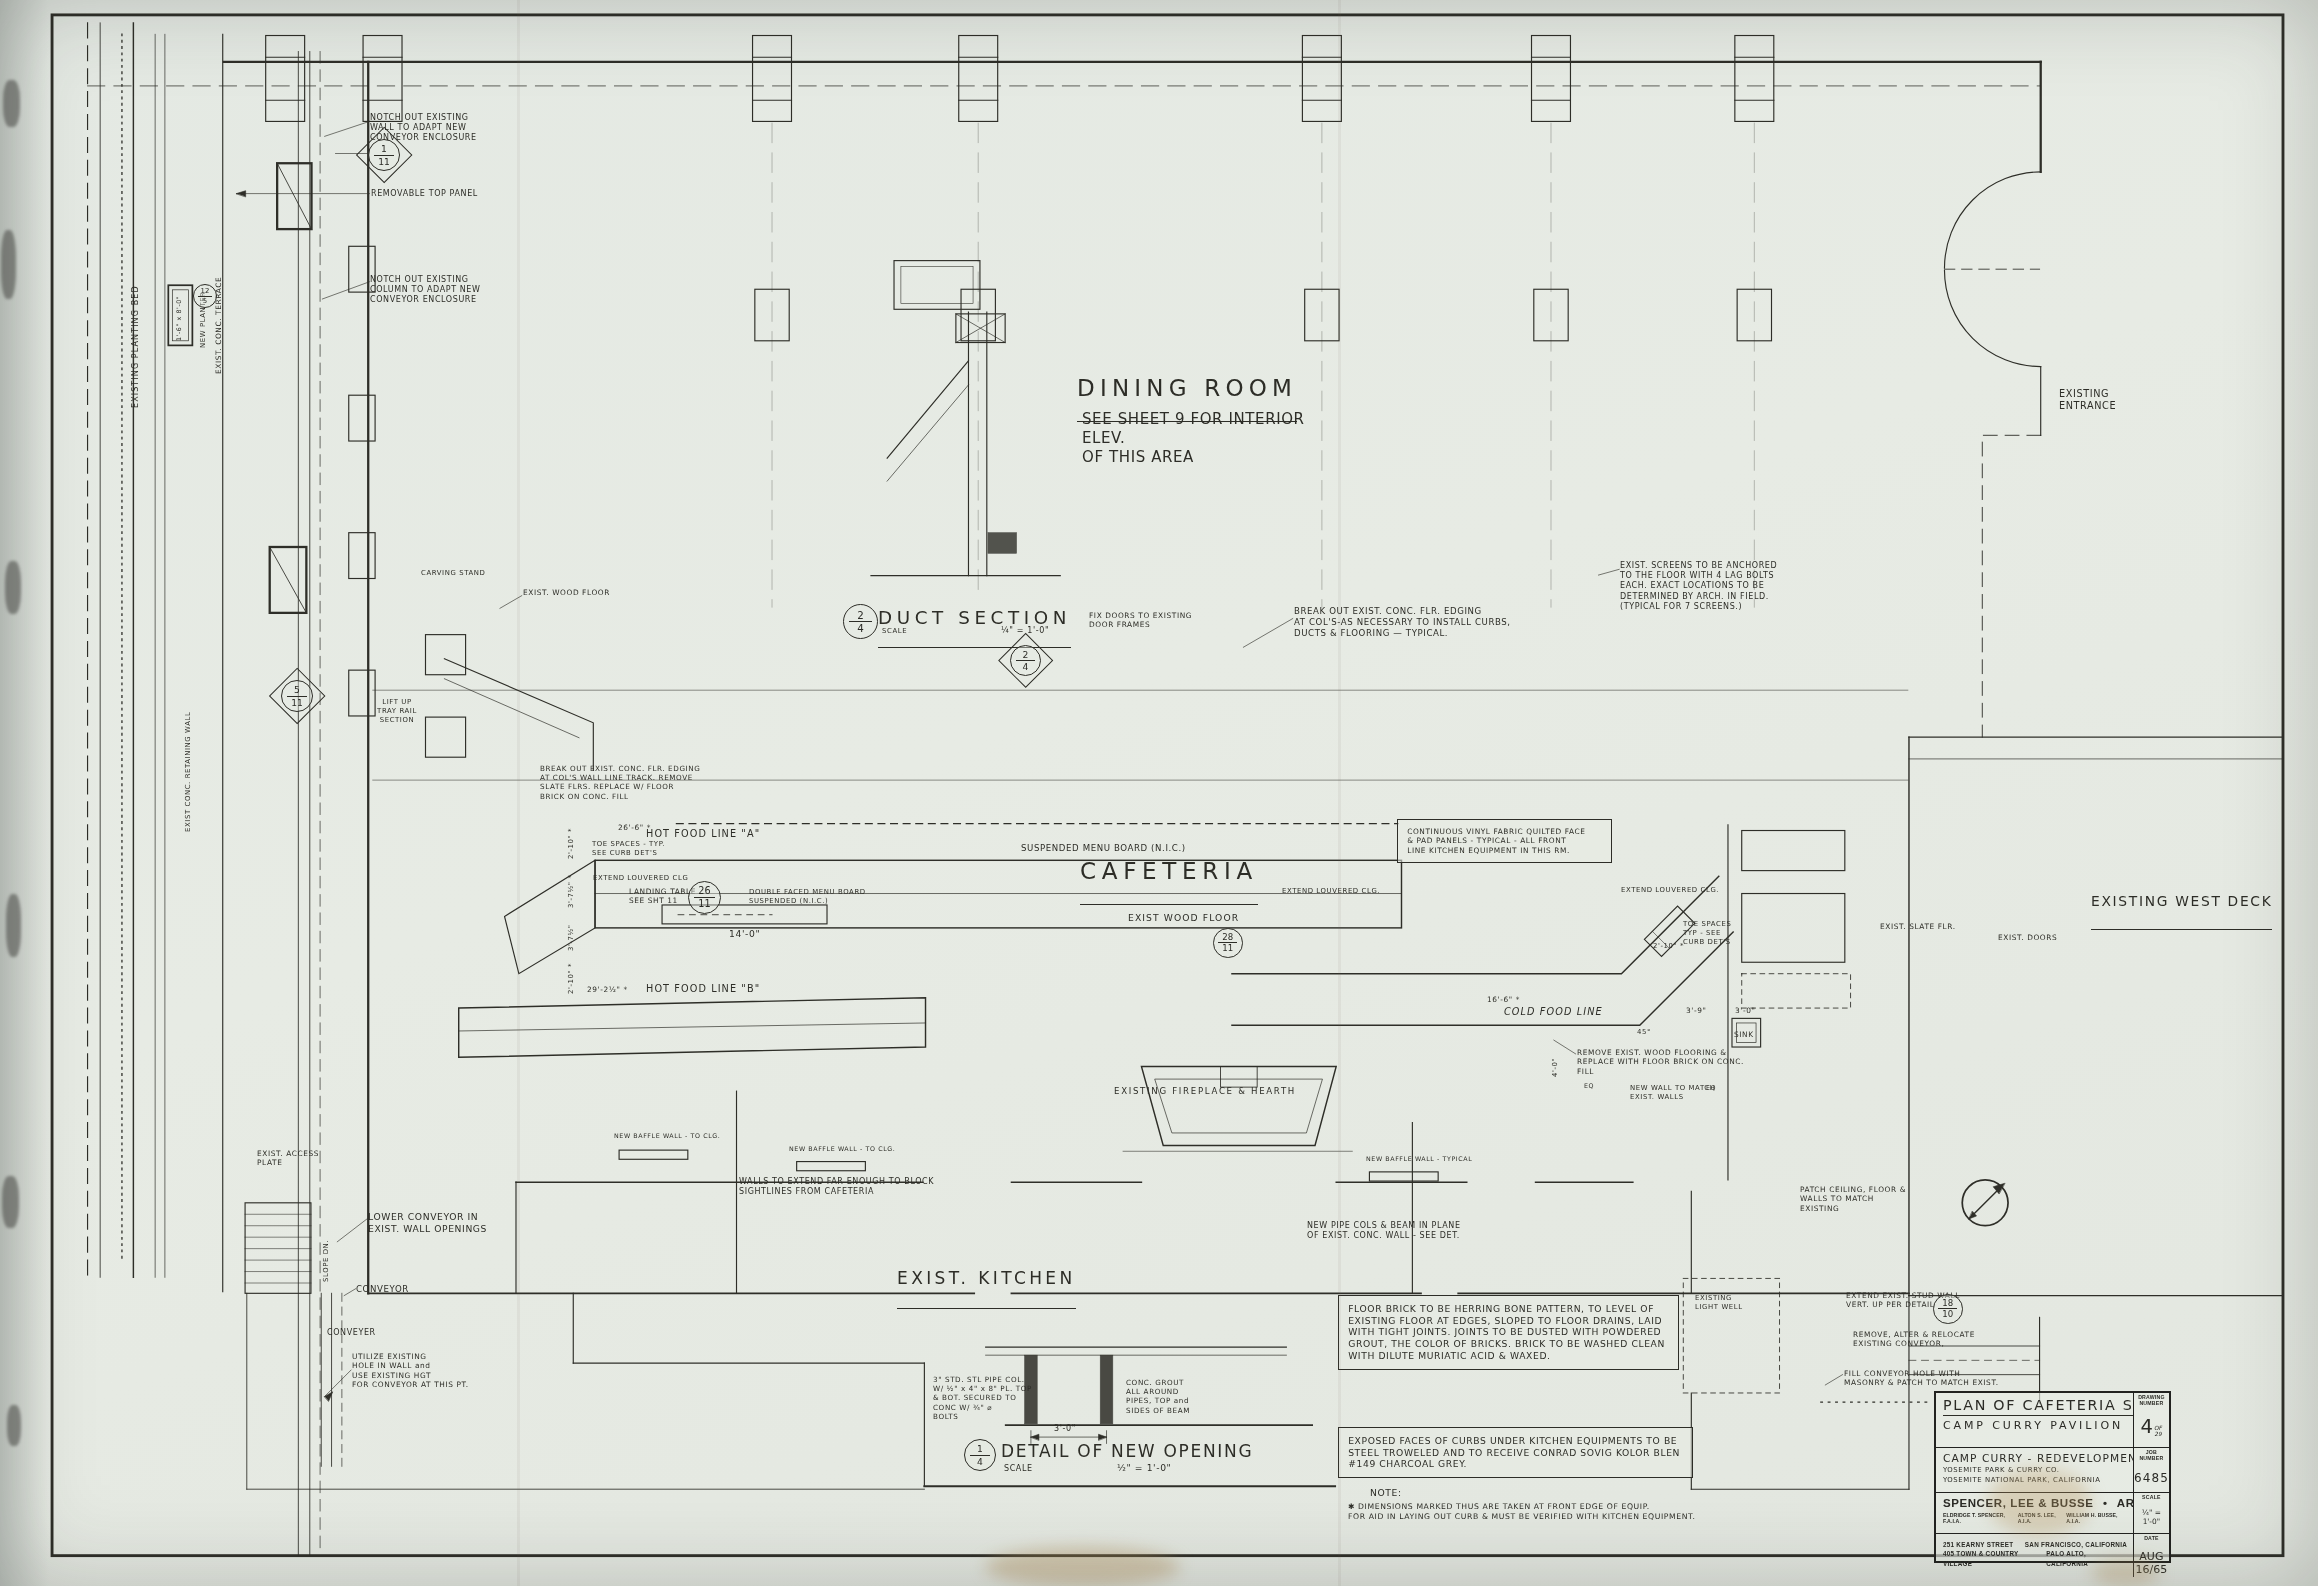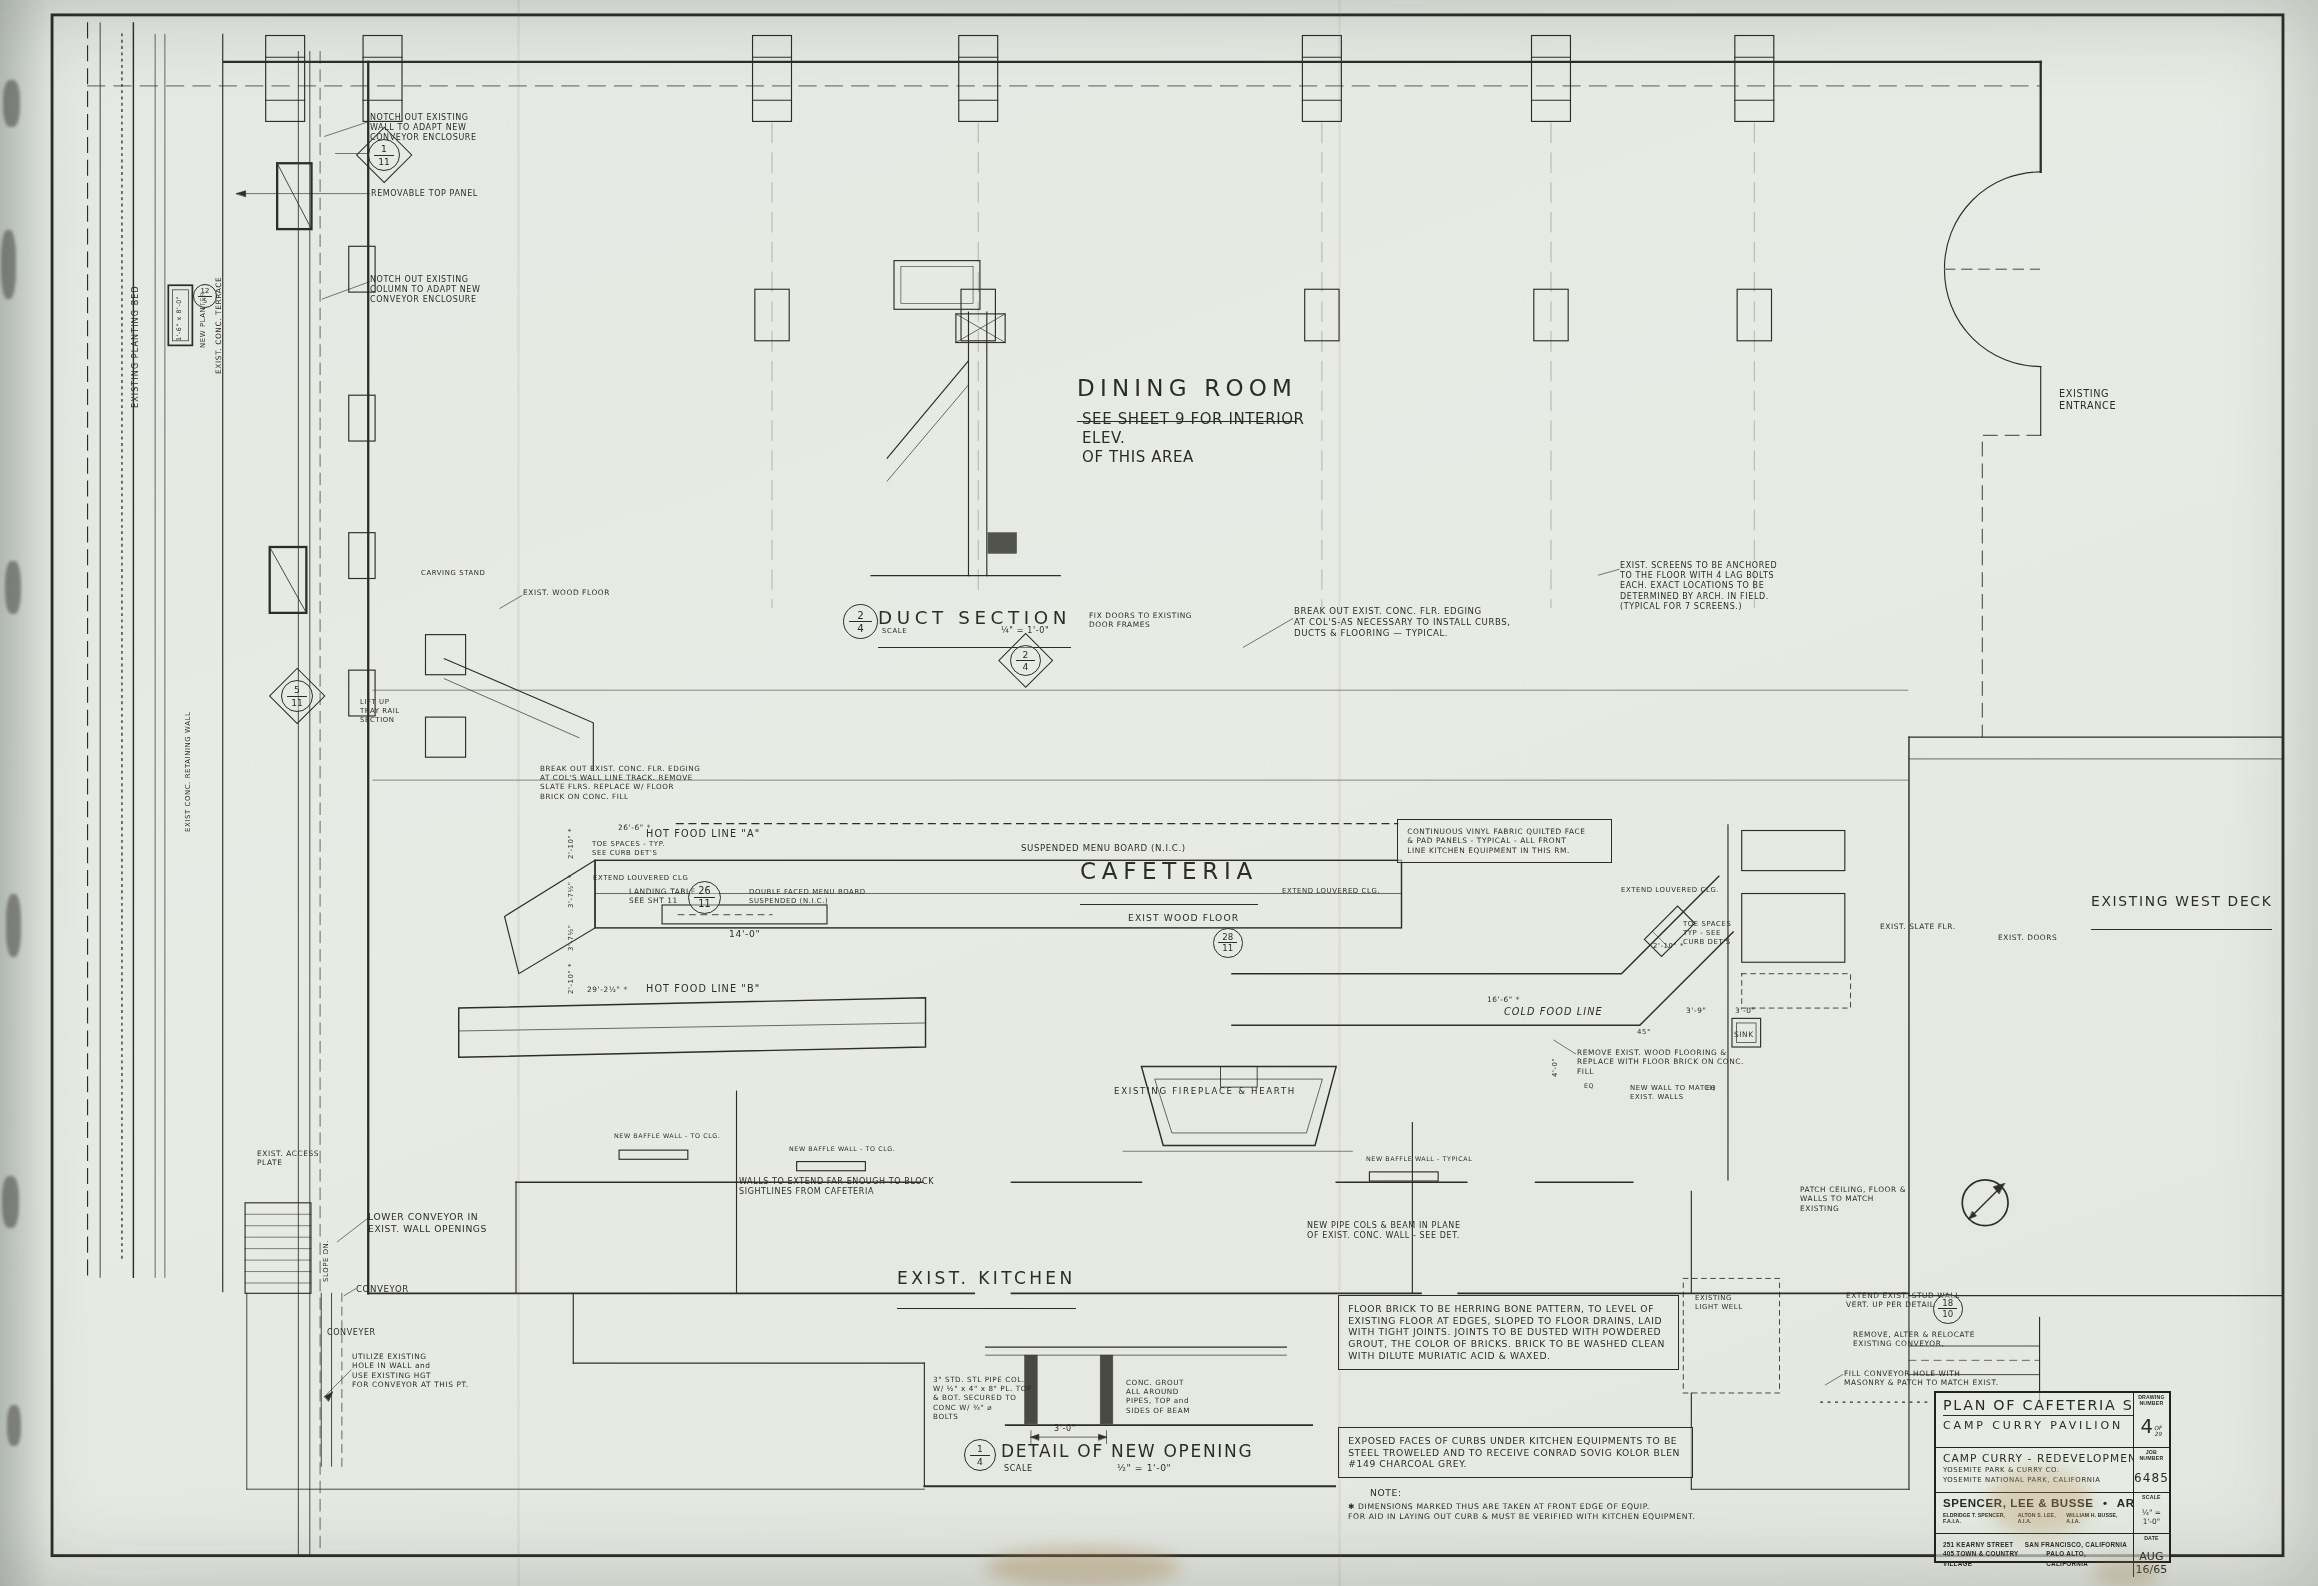--- a/index.html
+++ b/index.html
@@ -390,21 +390,21 @@
         <div class="lbl" style="left: 1054px; top: 1424px; font-size: 8px;">3'-0"</div>
         <div class="lbl box" style="left: 1397px; top: 819px; width: 195px; font-size: 7.4px;">CONTINUOUS VINYL FABRIC QUILTED FACE
 &amp; PAD PANELS - TYPICAL - ALL FRONT
 LINE KITCHEN EQUIPMENT IN THIS RM.</div>
         <div class="lbl" style="left: 523px; top: 588px; font-size: 7.4px;">EXIST. WOOD FLOOR</div>
         <div class="lbl" style="left: 540px; top: 764px; width: 178px; font-size: 7.2px;">BREAK OUT EXIST. CONC. FLR. EDGING
 AT COL'S WALL LINE TRACK. REMOVE
 SLATE FLRS. REPLACE W/ FLOOR
 BRICK ON CONC. FILL</div>
         <div class="lbl" style="left: 421px; top: 569px; font-size: 6.9px;">CARVING STAND</div>
-        <div class="lbl" style="left: 360px; top: 698px; width: 74px; font-size: 6.9px;">LIFT UP
+        <div class="lbl" style="left: 360px; top: 698px; width: 74px; font-size: 6.9px; text-align: center;">LIFT UP
 TRAY RAIL
 SECTION</div>
         <div class="lbl" style="left: 1089px; top: 611px; width: 138px; font-size: 7.4px;">FIX DOORS TO EXISTING
 DOOR FRAMES</div>
         <div class="lbl" style="left: 567px; top: 859px; font-size: 6.9px; transform: rotate(-90deg); white-space: nowrap;">2'-10" *</div>
         <div class="lbl" style="left: 567px; top: 908px; font-size: 6.9px; transform: rotate(-90deg); white-space: nowrap;">3'-7½" *</div>
         <div class="lbl" style="left: 567px; top: 951px; font-size: 6.9px; transform: rotate(-90deg); white-space: nowrap;">3'-7½"</div>
         <div class="lbl" style="left: 567px; top: 994px; font-size: 6.9px; transform: rotate(-90deg); white-space: nowrap;">2'-10" *</div>
         <div class="lbl" style="left: 1551px; top: 1077px; font-size: 6.9px; transform: rotate(-90deg); white-space: nowrap;">4'-0"</div>
         <div class="lbl" style="left: 1584px; top: 1082px; font-size: 6.3px;">EQ</div>

